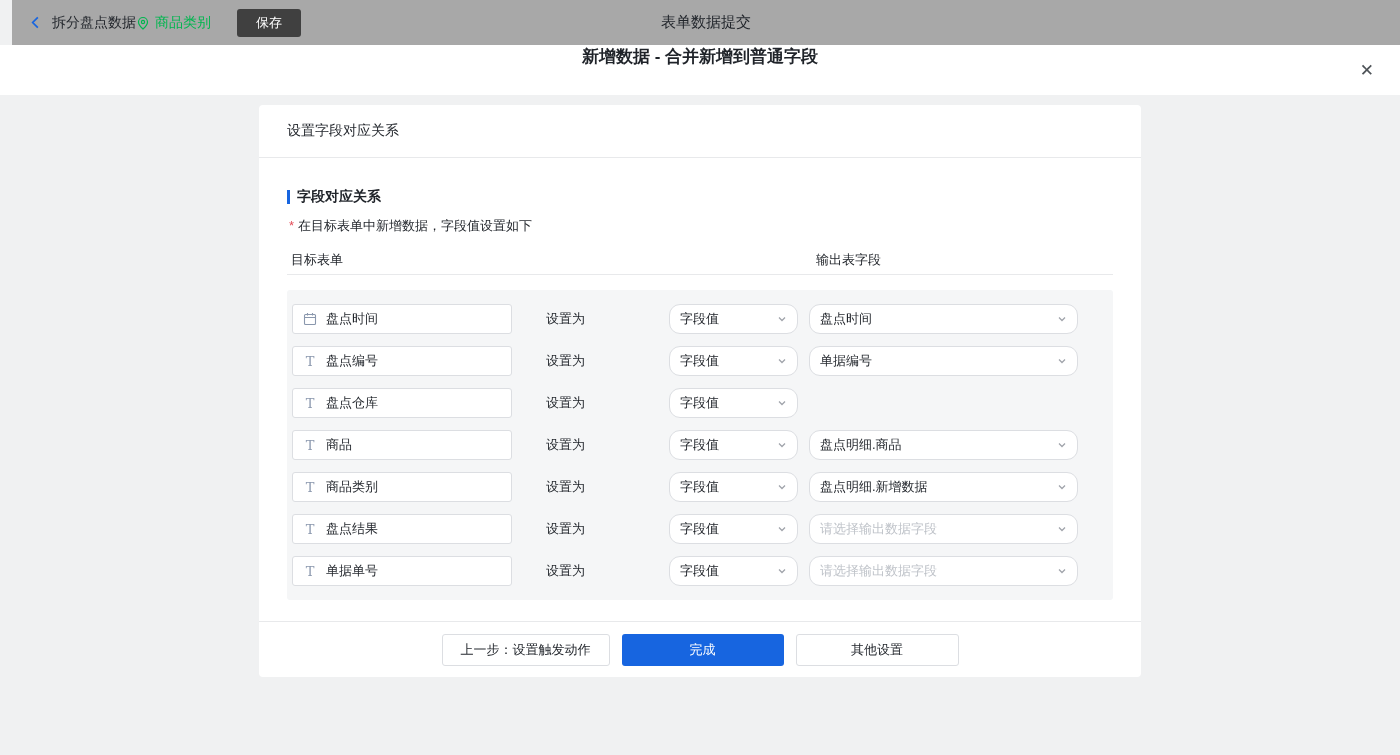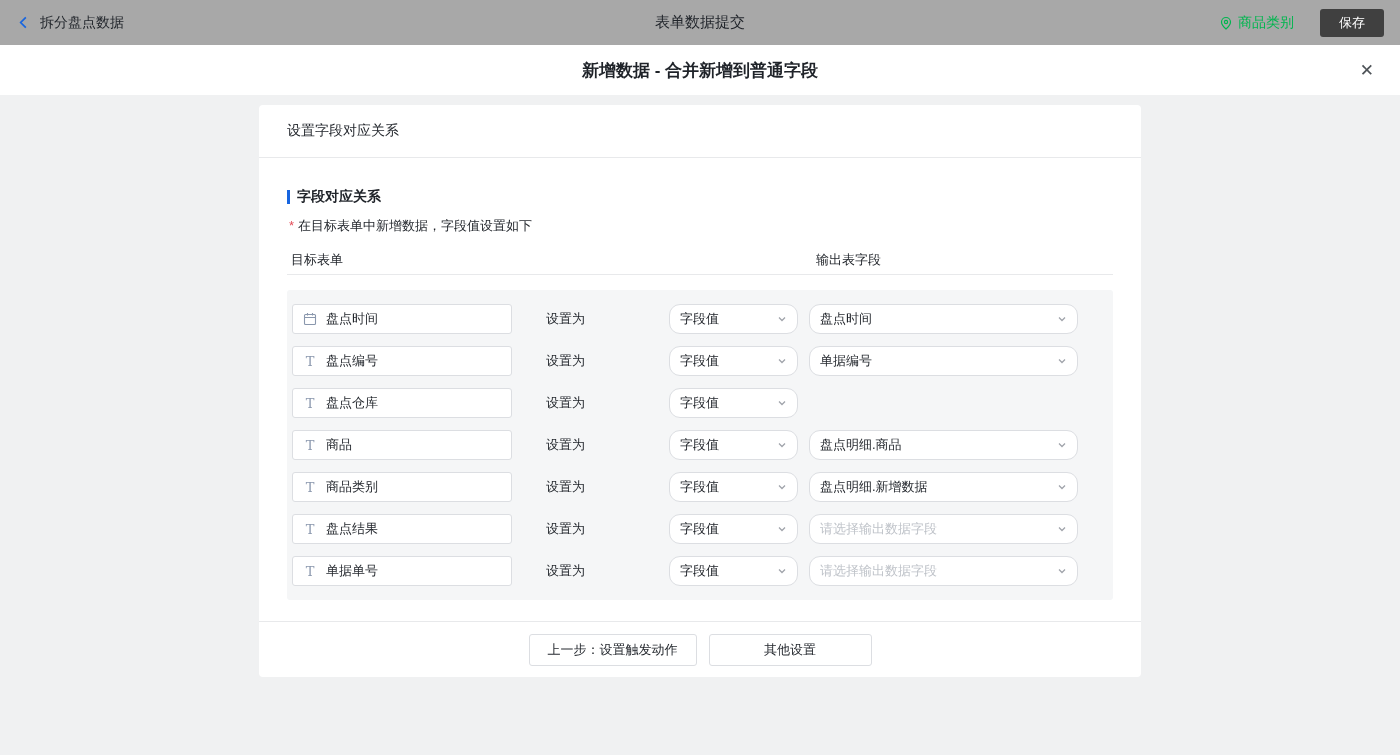--- a/index.html
+++ b/index.html
@@ -11,43 +11,43 @@
     background: #f0f1f2;
     overflow: hidden;
   }
 
   
   .topbar {
     height: 45px;
     background: #a8a8a8;
     display: flex;
     align-items: center;
-    justify-content: space-between;
     padding: 0 16px;
     position: relative;
+    margin-left: 12px;
   }
   .back-btn { display: flex; align-items: center; gap: 9px; cursor: pointer; }
   .back-label { font-size: 14px; color: #1f2329; }
   .topbar-title {
     position: absolute; left: 50%; transform: translateX(-50%);
     font-size: 15px; color: #1f2329;
   }
   .topbar-right { display: flex; align-items: center; gap: 26px; }
   .guide { display: flex; align-items: center; gap: 5px; color: #00b64f; font-size: 14px; cursor: pointer; }
   .save-btn {
     width: 64px; height: 28px;
     background: #404040; color: #fff;
     border: none; border-radius: 3px;
     font-size: 13px; font-family: inherit; cursor: pointer;
   }
 
   
   .dialog-header {
     height: 50px; background: #fff; position: relative;
-    display: flex; align-items: center; justify-content: center;
+    display: flex; justify-content: center;
   }
   .dialog-title { font-size: 17px; font-weight: 600; color: #1f2329; }
   .close {
     position: absolute; right: 26px; top: 50%; transform: translateY(-50%);
     font-size: 17px; color: #4e5358; cursor: pointer; line-height: 1;
   }
 
   
   .content { height: 660px; padding-top: 10px; }
   .card {
@@ -284,16 +284,17 @@
               <span class="val">请选择输出数据字段</span>
               <svg class="chev" width="10" height="10" viewBox="0 0 10 10">
                 <path d="M2 3.5l3 3 3-3" stroke="#a0a4ab" stroke-width="1.3" fill="none"></path>
               </svg>
             </div>
           </div>
         </div>
     </div>
     <div class="card-footer">
       <button class="btn ghost">上一步：设置触发动作</button>
+      <button class="btn primary">完成</button>
       <button class="btn ghost other">其他设置</button>
     </div>
   </div>
 </main>
 
 </body></html>

